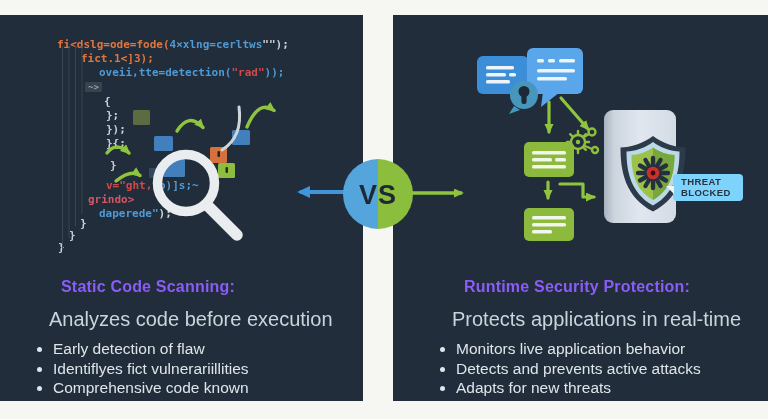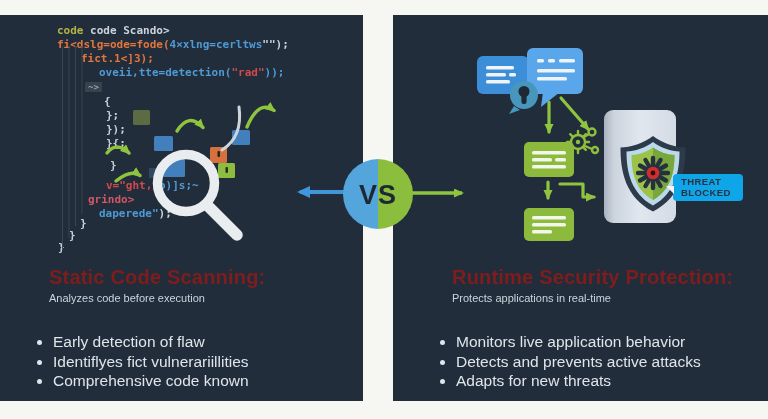--- a/index.html
+++ b/index.html
@@ -16,44 +16,43 @@
   .red{color:#cf4a4a}.pnk{color:#d25666}.wht{color:#c8d0d8}
   .ghost{position:absolute;font:700 9px "DejaVu Sans Mono",monospace;color:#97a2ad;
          background:#39434e;padding:0 3px;border-radius:1px;}
 
   .art{position:absolute;left:0;top:0;pointer-events:none;}
 
   
   .caption{position:absolute;width:340px;}
   .left-caption{left:49px;top:266px;}
   .right-caption{left:452px;top:266px;}
-  .caption h2{margin:0;font-size:20px;font-weight:700;color:#7f1d1d;letter-spacing:.2px;}
-  .caption p{margin:3px 0 0;font-size:11px;color:#ccd4db;}
-  .caption ul{margin:28px 0 0;padding-left:13px;margin-left:-9px;list-style:disc;}
+  .caption h2{margin:12px;font-size:16px;font-weight:700;color:#8b5cf6;letter-spacing:.2px;}
+  .caption p{margin:3px 0 0;font-size:20px;color:#ccd4db;}
+  .caption ul{margin:8px 0 0;padding-left:13px;margin-left:-9px;list-style:disc;}
   .caption li{font-size:15.5px;line-height:19.5px;color:#dfe5ea;}
   .caption li::marker{color:#dfe5ea;}
 
   
   .threat-badge{position:absolute;left:673px;top:174px;width:62px;padding:3px 0 3px 8px;
-    background:#0ea5e9;border-radius:4px;color:#28323e;
+    background:#7dd3fc;border-radius:4px;color:#28323e;
     font:700 9.5px "Liberation Sans",sans-serif;line-height:10.5px;letter-spacing:.4px;}
   .threat-badge span{display:block;}
   .threat-badge .tail{position:absolute;left:-7px;top:12px;width:0;height:0;
     border-right:8px solid #f3f4f5;border-bottom:8px solid transparent;}
 </style>
 </head>
 <body>
 
 <div class="page">
 
   <div class="panel panel-left"></div>
   <div class="panel panel-right"></div>
 
   <div class="code-layer">
-    <div class="cl" style="left:57px;top:24px"><span class="olv">code</span><span class="lt"> code Scando&gt;</span></div>
     <div class="cl" style="left:57px;top:38px"><span class="org">fi&lt;dslg=ode=fode(</span><span class="blu">4×xlng=cerltws</span><span class="lt">"");</span></div>
     <div class="cl" style="left:81px;top:52px"><span class="org">fict.1&lt;]3);</span></div>
     <div class="cl" style="left:99px;top:66px"><span class="blu">oveii,tte=detection(</span><span class="red">"rad"</span><span class="blu">));</span></div>
     <div class="ghost" style="left:85px;top:82px">~&gt;</div>
     <div class="cl wht" style="left:104px;top:95px">{</div>
     <div class="cl wht" style="left:106px;top:109px">};</div>
     <div class="cl wht" style="left:106px;top:123px">});</div>
     <div class="cl wht" style="left:106px;top:137px">}{;</div>
     <div class="cl wht" style="left:110px;top:159px">}</div>
     <div class="cl" style="left:106px;top:179px"><span class="red">v="ght,s</span><span class="blu">o)]s;~</span></div>

